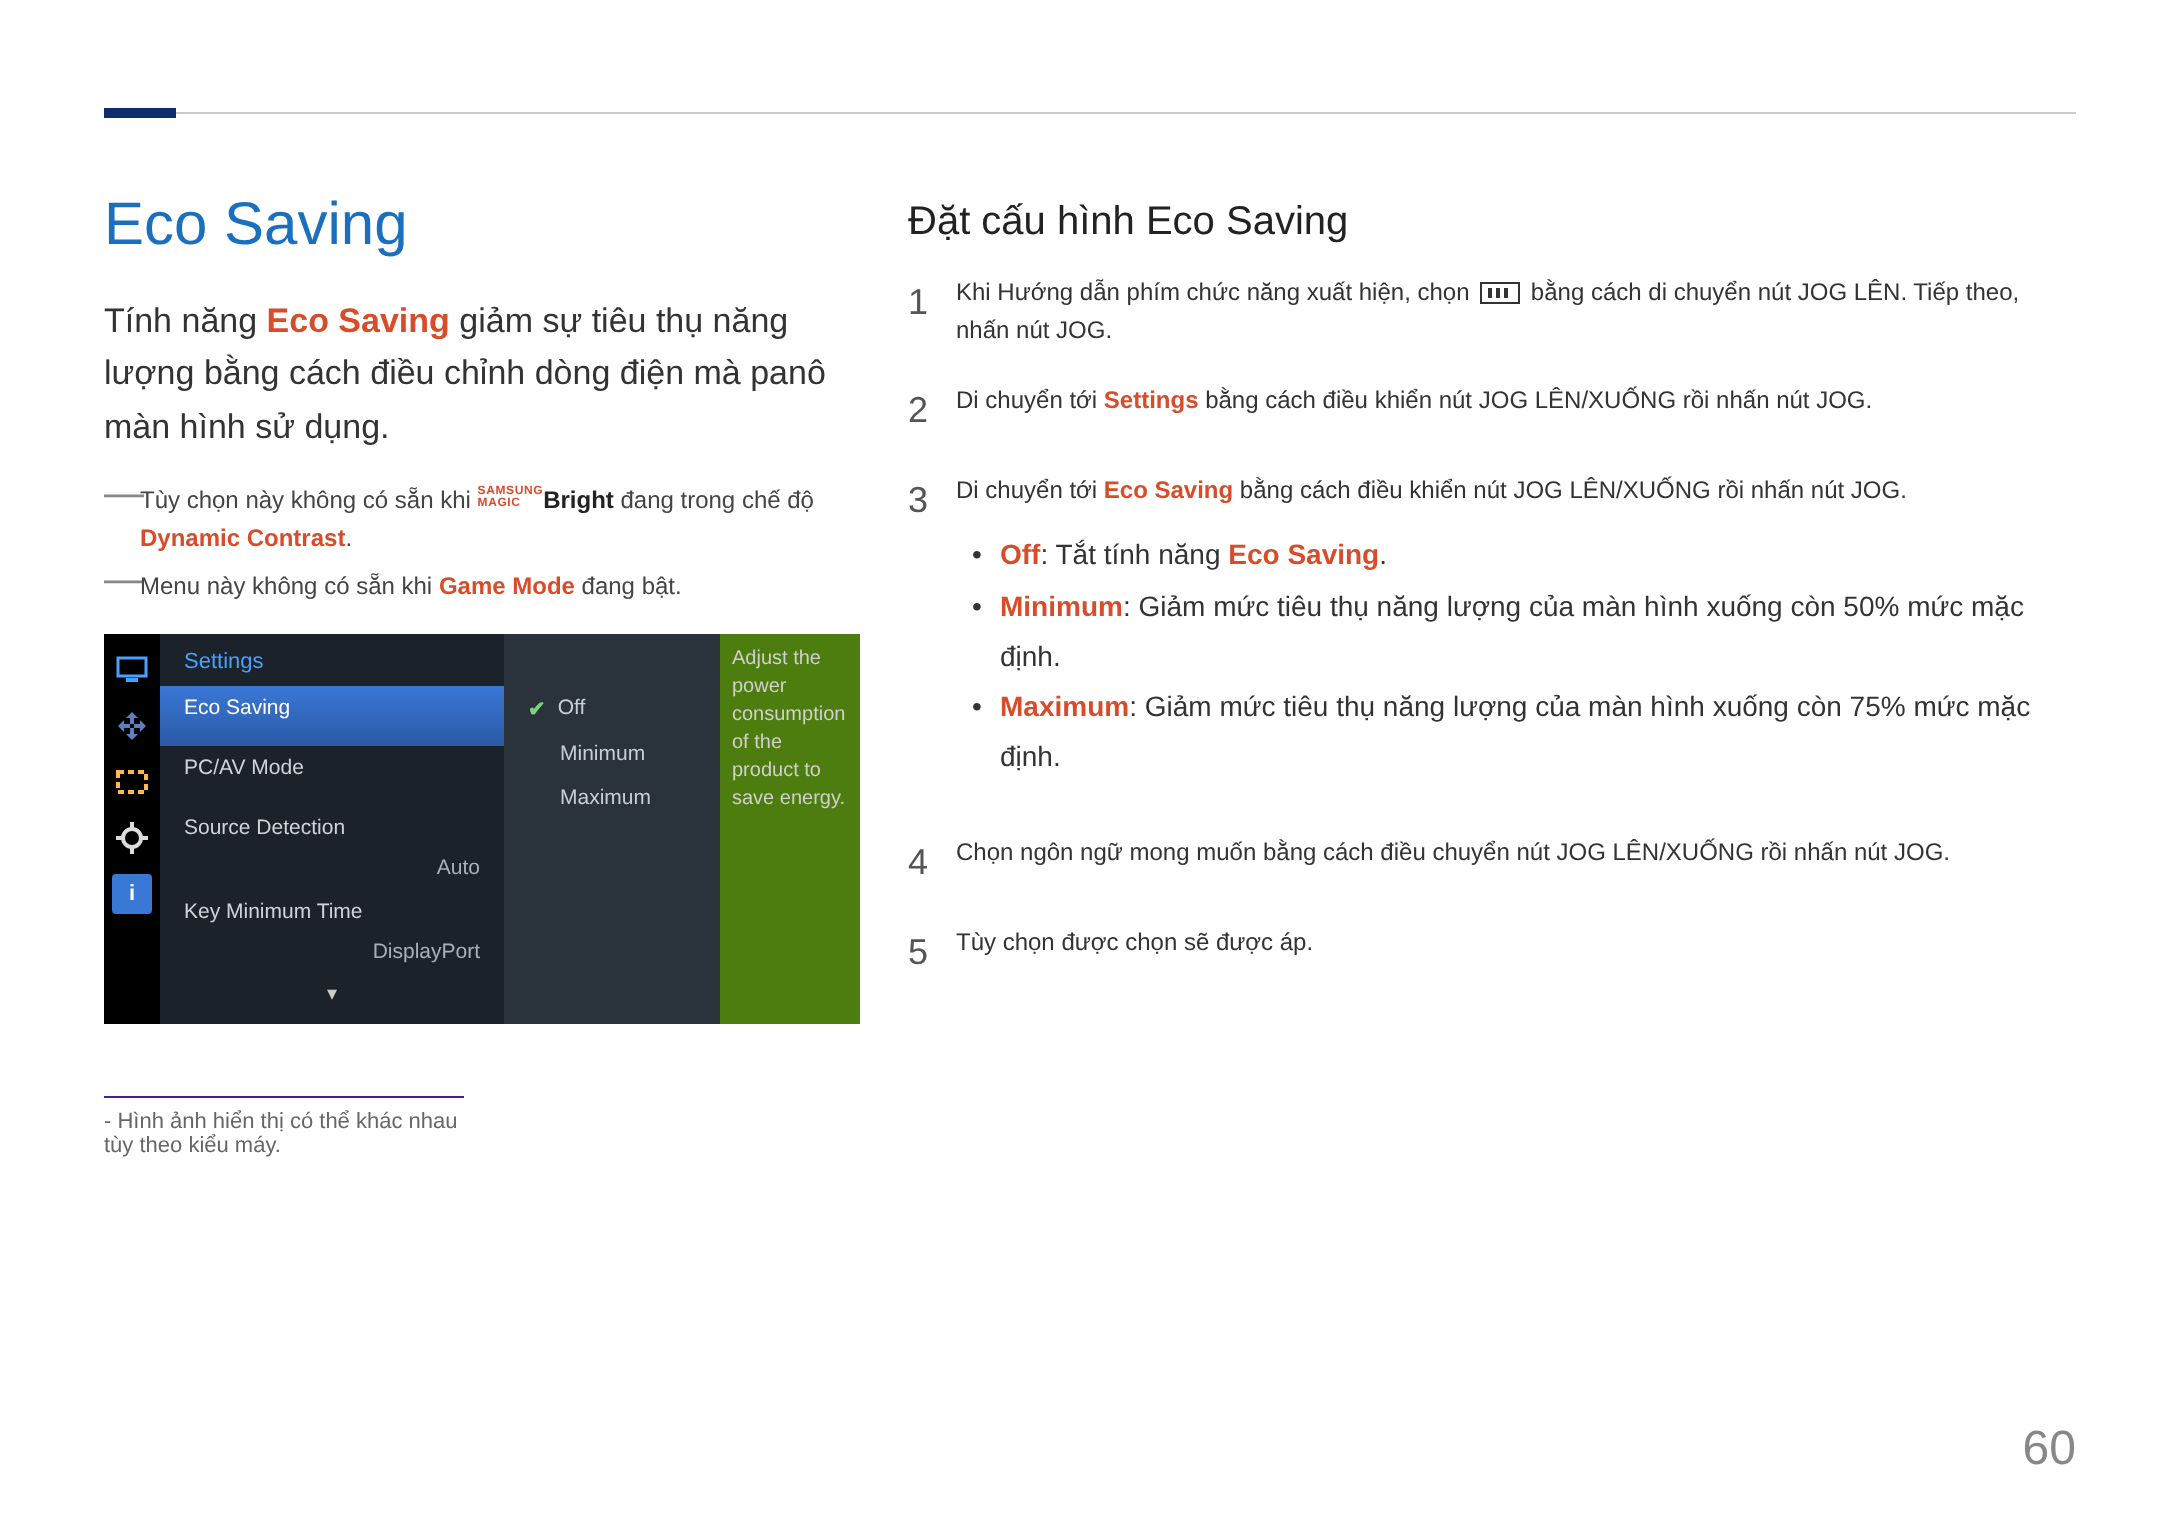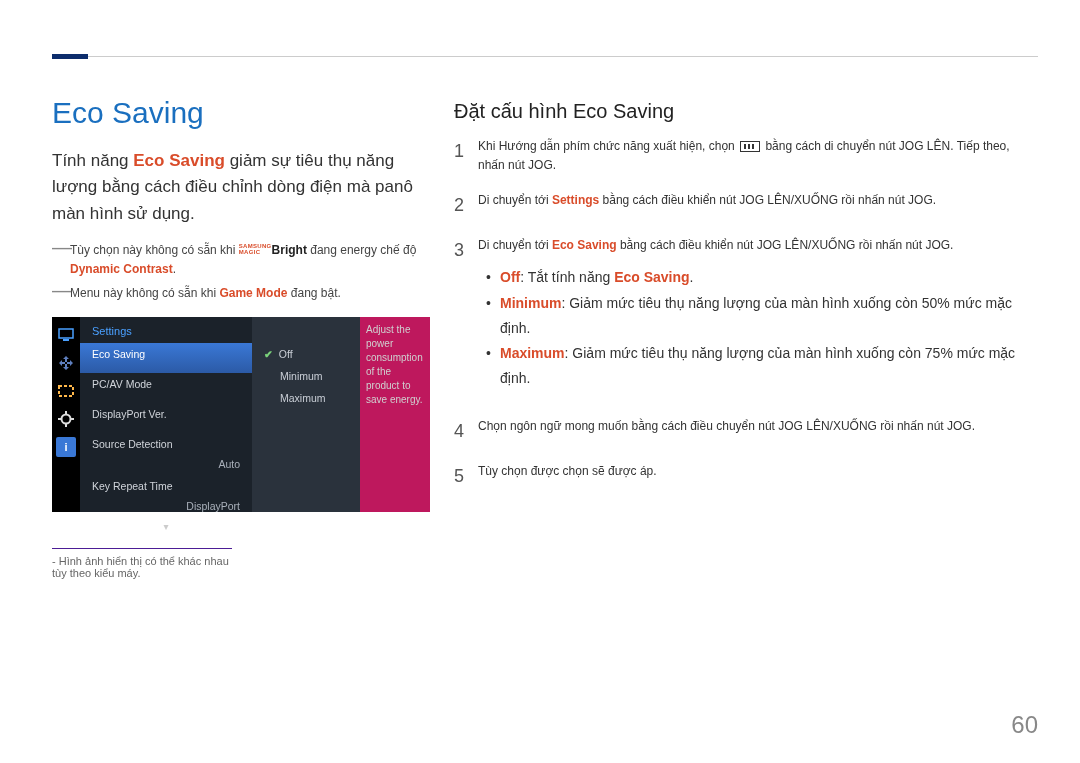--- a/index.html
+++ b/index.html
@@ -37,21 +37,21 @@
   .osd-center { flex:1; display:flex; }
   .osd-list { width:172px; background:#1b222a; padding:4px 0; position:relative; }
   .osd-list-header { color:#4aa0ff; font-size:11px; padding:4px 12px 6px; }
   .osd-item { padding:5px 12px; color:#d0d4da; display:flex; justify-content:space-between; font-size:10.5px; }
   .osd-item .val { color:#a9b0ba;margin-top:20px; }
   .osd-item.sel { background:linear-gradient(#3a78d6,#2b5aa6); color:#fff; }
   .osd-down-arrow { text-align:center; color:#ccc; font-size:10px; padding-top:4px; }
   .osd-sub { width:108px; background:#2a323c; padding:2px 0; }
   .osd-sub-item { padding:5px 12px; color:#c9ced6; font-size:10.5px; display:flex; align-items:center; gap:6px; }
   .osd-sub-item .tick { color:#7bd37b; font-weight:bold; }
-  .osd-desc { width:70px; background:#be185d; color:#d0d0d0; font-size:10px; line-height:1.4; padding:6px 6px; }
+  .osd-desc { width:70px; background:#4d7c0f; color:#d0d0d0; font-size:10px; line-height:1.4; padding:6px 6px; }
   .osd-footnote { font-size:11px; color:#666; margin-top:36px; border-top:1px solid #4c1d95; width:180px; padding-top:6px; }
   .section-title { font-size:20px; color:#222; font-weight:500; margin-bottom:14px; }
   .steps { }
   .step { display:flex; font-size:12px; line-height:1.6; margin-bottom:16px; }
   .step-num { width:24px; flex:none; font-size:18px; color:#555; font-weight:400; padding-top:-2px; }
   .step-body { flex:1; color:#333; }
   .inline-icon-box { display:inline-block; width:20px; height:11px; border:1.5px solid #333; vertical-align:middle; margin:0 2px; position:relative; }
   .inline-icon-box::before { content:""; position:absolute; left:3px; right:3px; top:2px; bottom:2px; background:repeating-linear-gradient(90deg,#333 0 2px,transparent 2px 4px); }
   .bullets { margin:10px 0 10px 8px; }
   .bullets li { list-style:none; font-size:14px; line-height:1.8; position:relative; padding-left:14px; color:#333; }
@@ -72,21 +72,21 @@
   <div class="intro">
     <p>
       <span>Tính năng </span><span class="kw-primary">Eco Saving</span><span> giảm sự tiêu thụ năng lượng bằng cách điều chỉnh dòng điện mà panô màn hình sử dụng.</span>
     </p>
   </div>
 
   <div class="notes">
     <div class="note-row">
       <div class="note-dash">―</div>
       <div class="note-body">
-        <span>Tùy chọn này không có sẵn khi </span><span class="samsung-magic"><span>SAMSUNG</span><br><span>MAGIC</span></span><span class="kw-bold">Bright</span><span> đang energy chế độ </span><span class="kw-primary" style="font-weight:bold">Dynamic Contrast</span><span>.</span>
+        <span>Tùy chọn này không có sẵn khi </span><span class="samsung-magic"><span>SAMSUNG</span><br><span>MAGIC</span></span><span class="kw-bold">Bright</span><span> đang trong chế độ </span><span class="kw-primary" style="font-weight:bold">Dynamic Contrast</span><span>.</span>
       </div>
     </div>
     <div class="note-row">
       <div class="note-dash">―</div>
       <div class="note-body">
         <span>Menu này không có sẵn khi </span><span class="kw-primary" style="font-weight:bold">Game Mode</span><span> đang bật.</span>
       </div>
     </div>
   </div>
 
@@ -126,29 +126,25 @@
         <div class="osd-list-header">Settings</div>
         <div class="osd-item sel">
             <span>Eco Saving</span>
             <span class="val"></span>
           </div>
         <div class="osd-item">
             <span>PC/AV Mode</span>
             <span class="val"></span>
           </div>
         <div class="osd-item">
-            <span>DisplayPort Ver.</span>
-            <span class="val"></span>
-          </div>
-        <div class="osd-item">
             <span>Source Detection</span>
             <span class="val">Auto</span>
           </div>
         <div class="osd-item">
-            <span>Key Repeat Time</span>
+            <span>Key Minimum Time</span>
             <span class="val">DisplayPort</span>
           </div>
         <div class="osd-down-arrow">▾</div>
       </div>
       <div class="osd-sub">
         <div style="height:24px"></div>
         <div class="osd-sub-item">
             <span class="tick">✔</span>
             <span>Off</span>
           </div>

